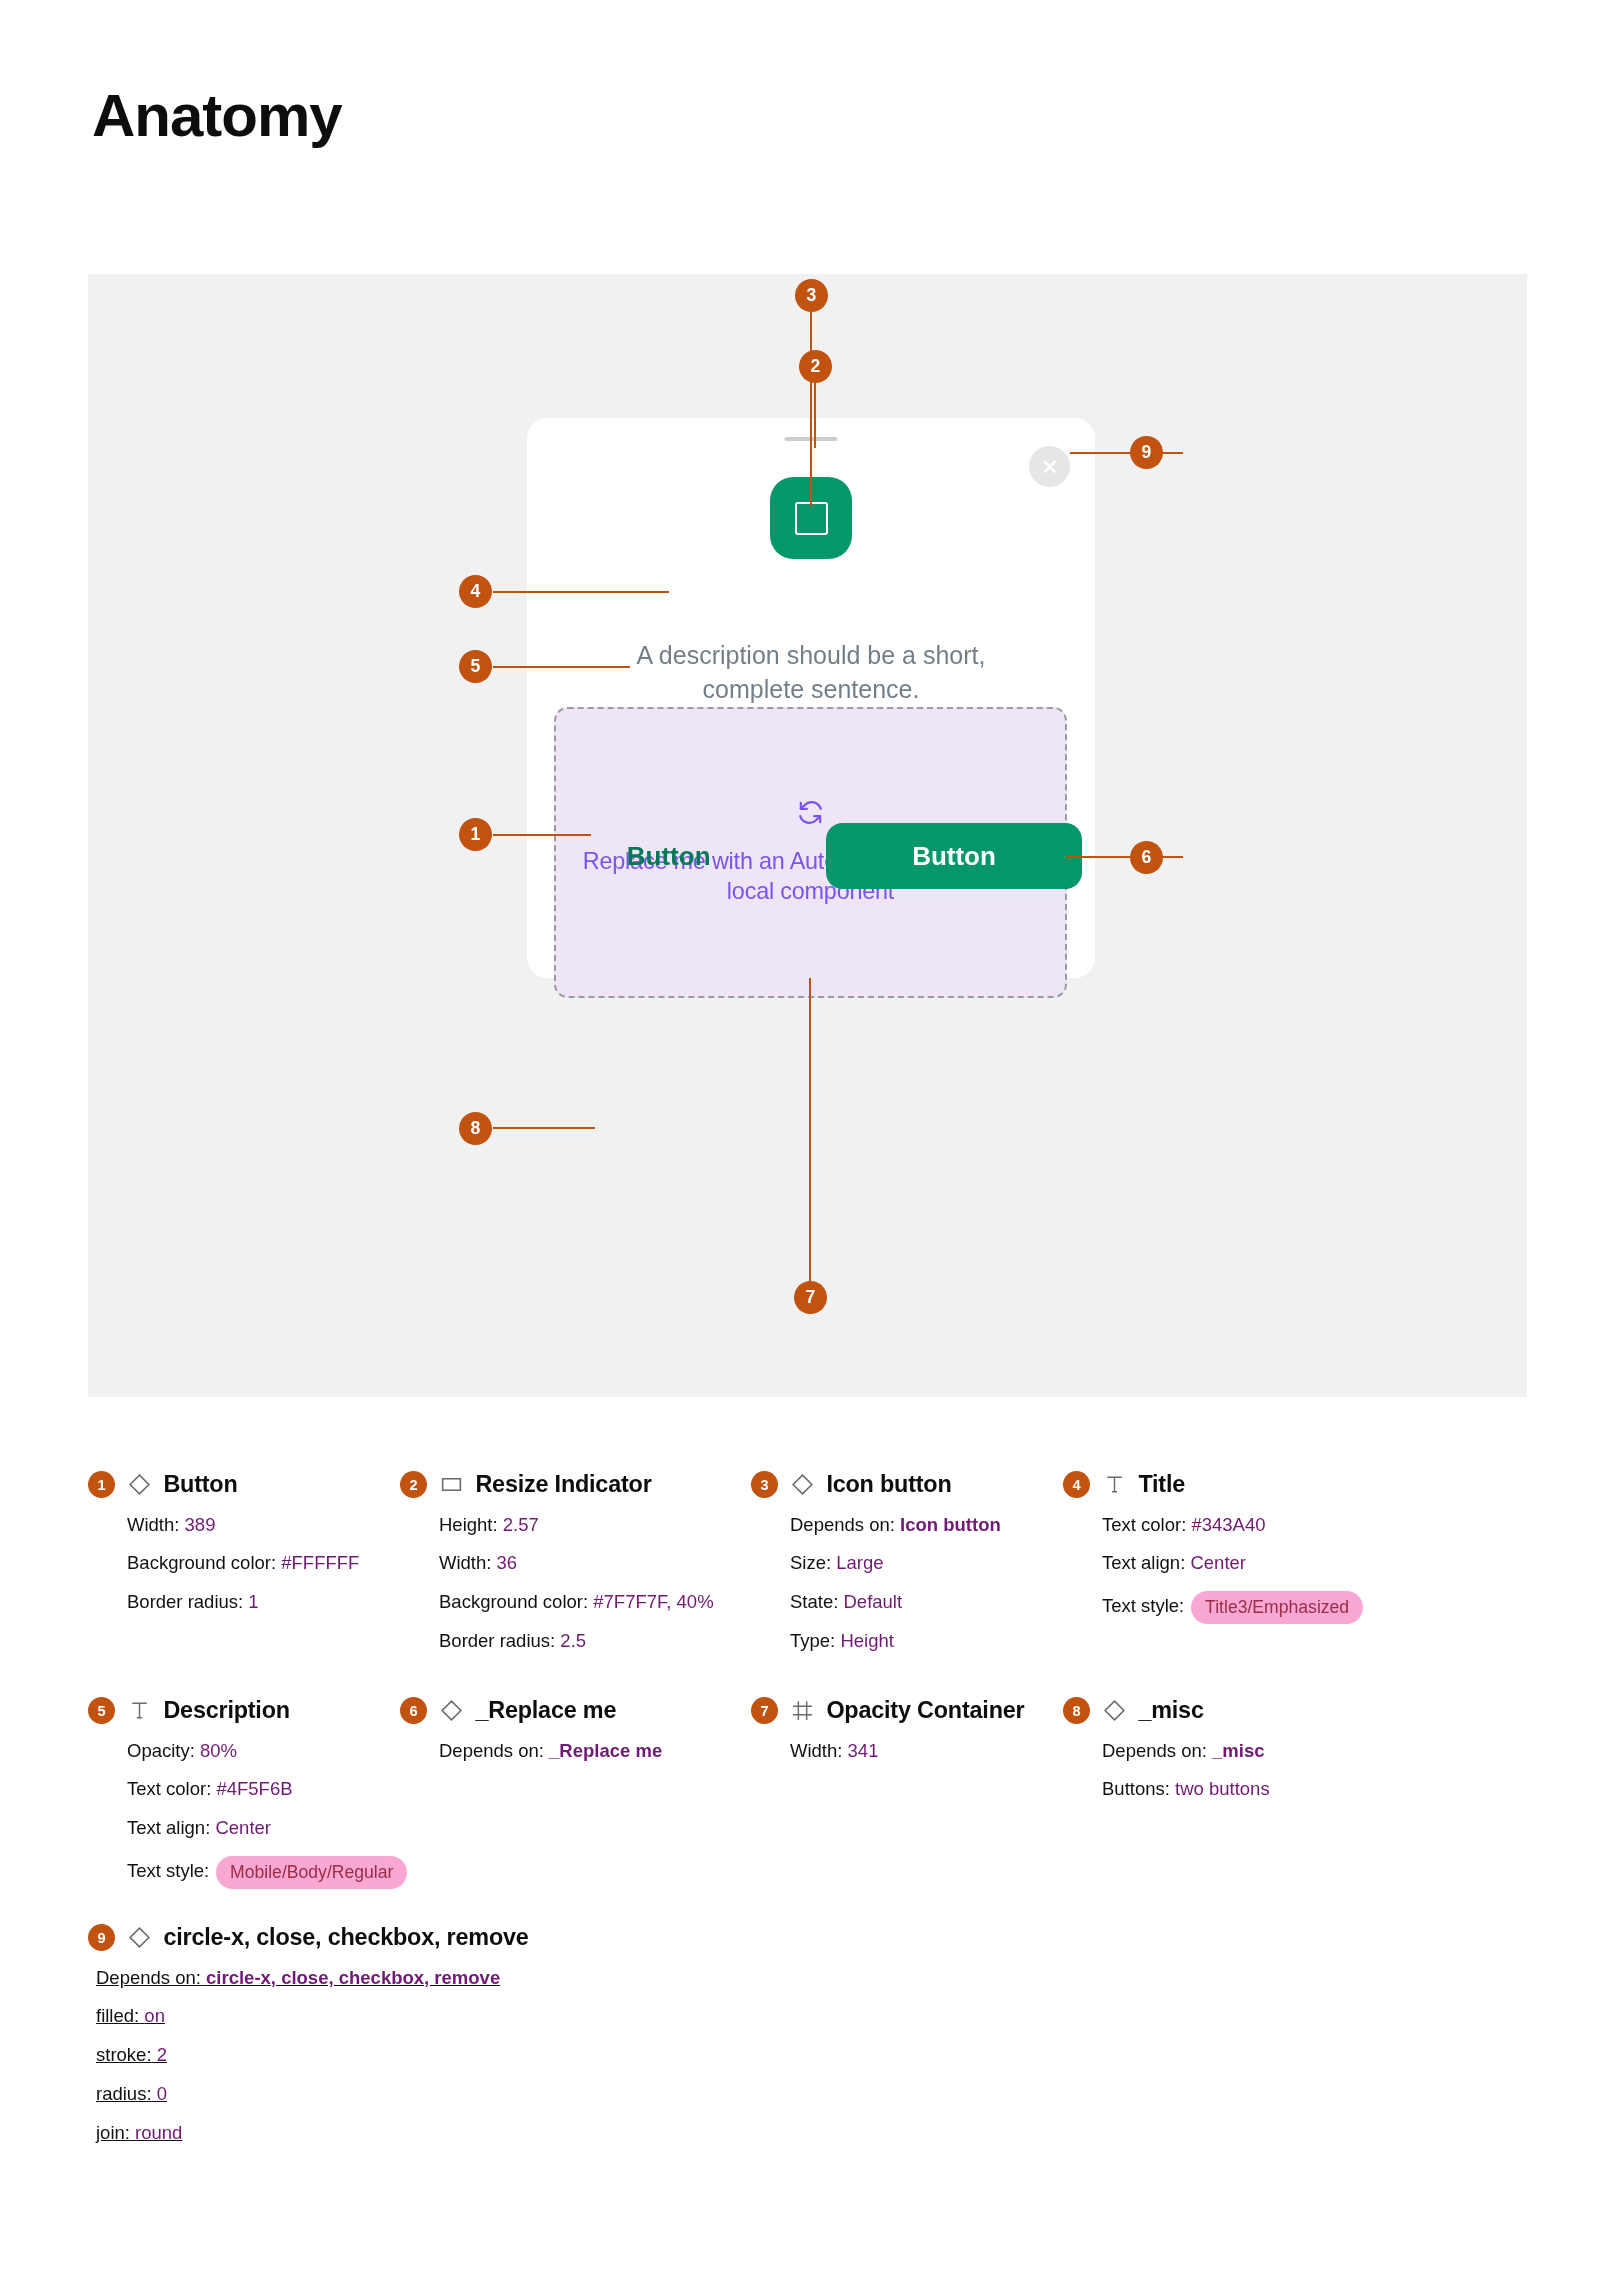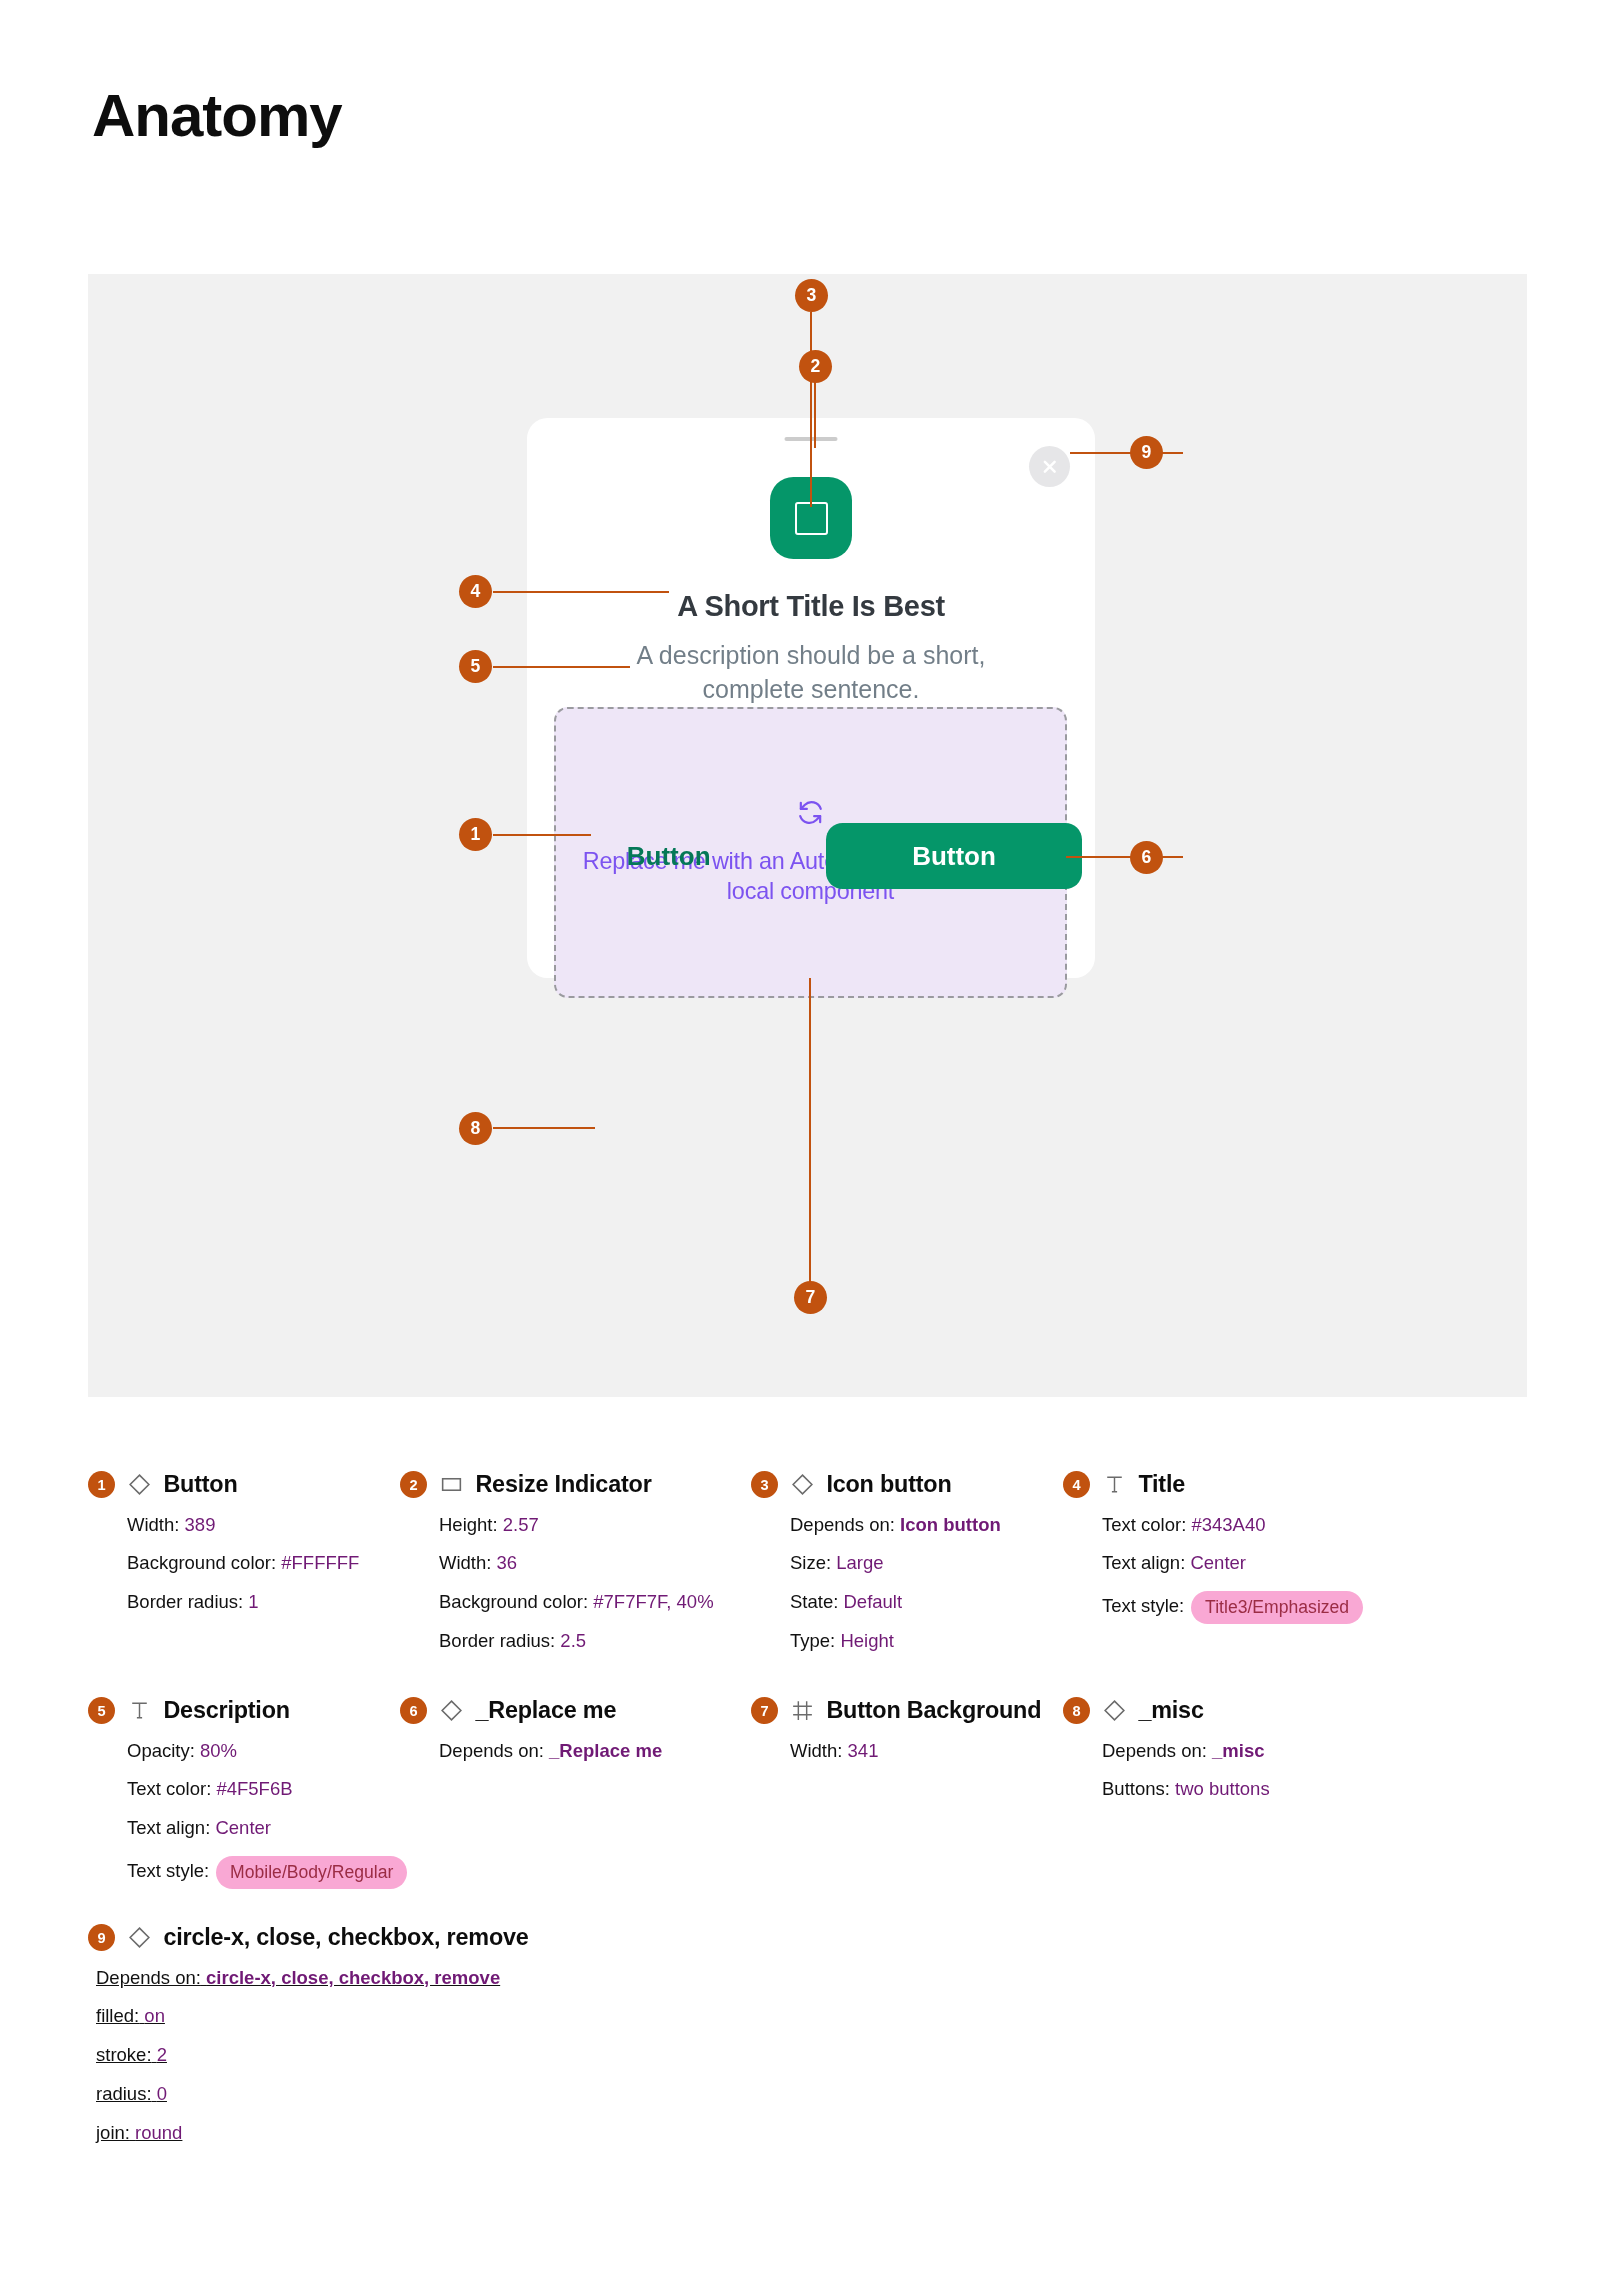--- a/index.html
+++ b/index.html
@@ -261,21 +261,20 @@
   <div class="icon-button">
     <span class="glyph"></span>
   </div>
 
   <div class="close-btn">
     <svg width="19.5" height="19.5" viewBox="0 0 20 20">
       <path d="M5 5 L15 15 M15 5 L5 15" stroke="#ffffff" stroke-width="2.6" stroke-linecap="round"></path>
     </svg>
   </div>
 
-  <div class="dlg-title">A Short Title Is Best</div>
   <div class="dlg-desc">A description should be a short, complete sentence.</div>
 
   <div class="replace-box">
     <span class="sync">
       <svg width="29" height="29" viewBox="0 0 24 24" fill="none" stroke="#7c53f0" stroke-width="1.8" stroke-linecap="round" stroke-linejoin="round">
         <path d="M20.5 9a8 8 0 0 0-13.3-3.2L4 9"></path>
         <polyline points="4,4 4,9 9,9"></polyline>
         <path d="M3.5 15a8 8 0 0 0 13.3 3.2L20 15"></path>
         <polyline points="20,20 20,15 15,15"></polyline>
       </svg>
@@ -387,21 +386,21 @@
         <div class="prop"><span class="k">Depends on:</span> <span class="v bold">_Replace me</span></div>
       </div>
     </div>
 
     <div class="item" style="left:663px; top:0px;">
       <div class="item-head">
         <span class="item-num">7</span>
         <svg class="type-icon" viewBox="0 0 24 24">
             <path d="M8 3 V21 M16 3 V21 M3 8 H21 M3 16 H21" fill="none" stroke="#6b6b6b" stroke-width="1.4"></path>
           </svg>
-        <span class="item-title">Button Background</span>
+        <span class="item-title">Opacity Container</span>
       </div>
       <div class="props">
         <div class="prop"><span class="k">Width:</span> <span class="v">341</span></div>
       </div>
     </div>
 
     <div class="item" style="left:975px; top:0px;">
       <div class="item-head">
         <span class="item-num">8</span>
         <svg class="type-icon" viewBox="0 0 24 24">

